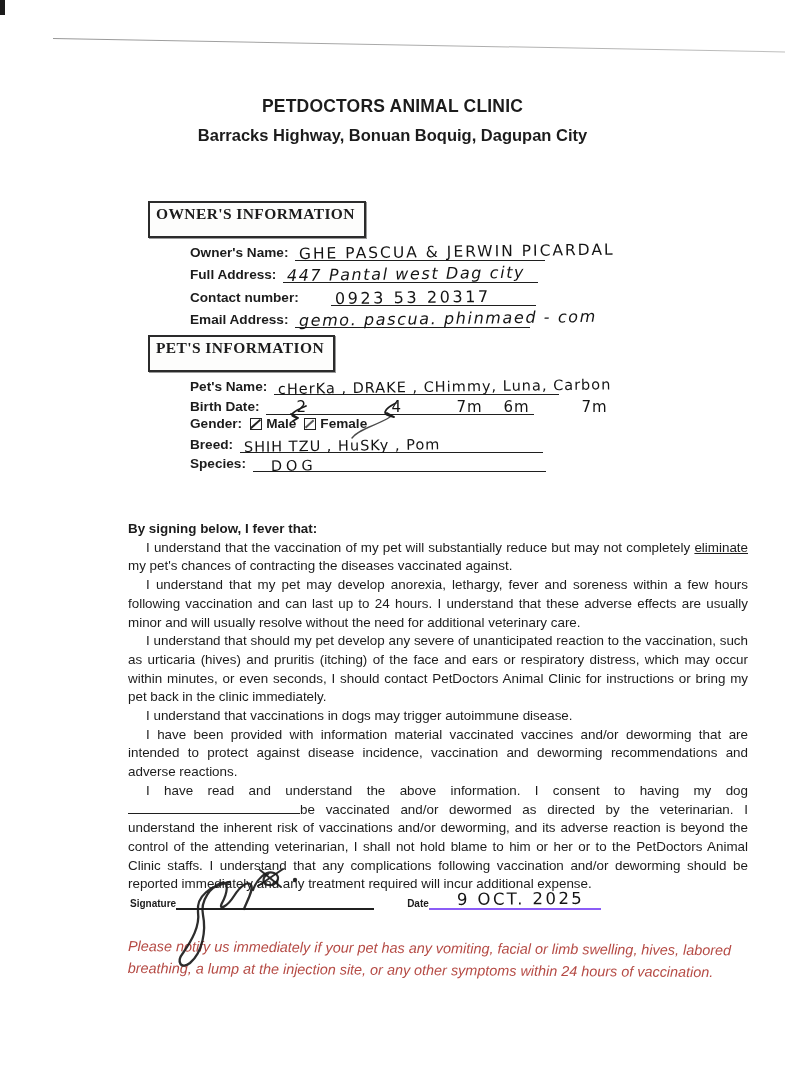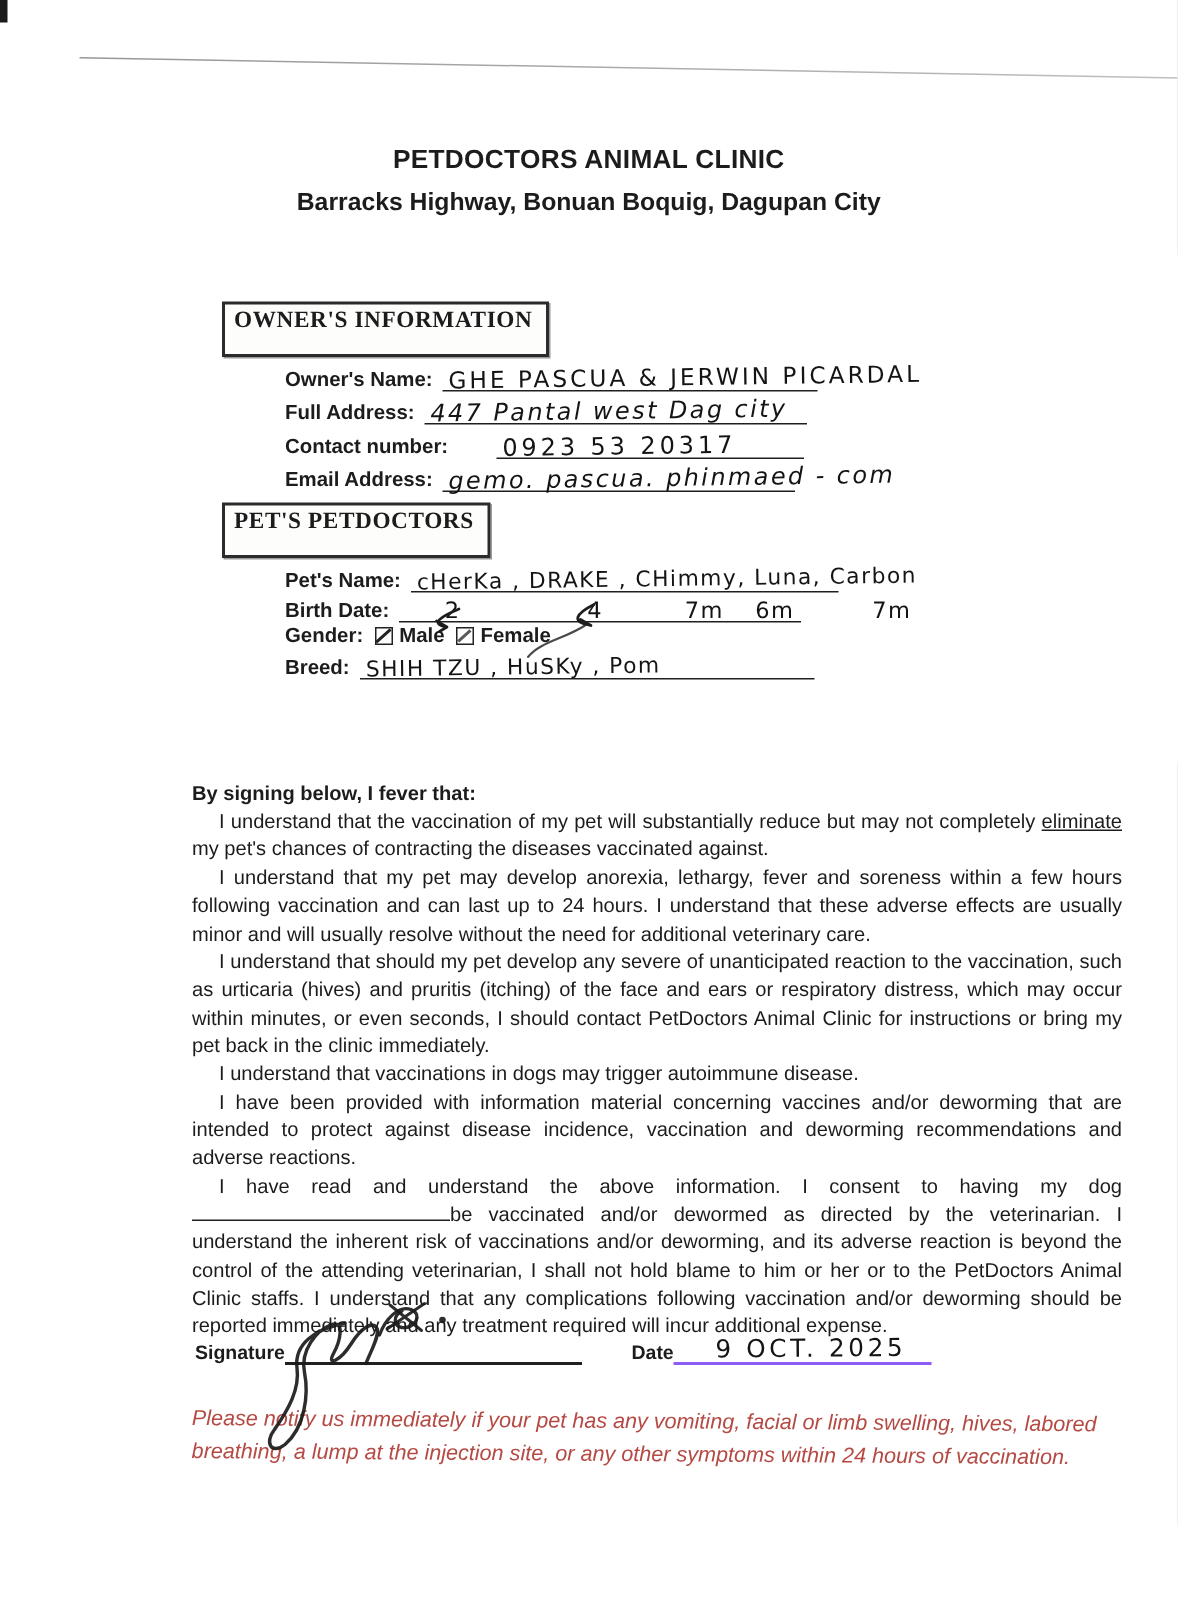--- a/index.html
+++ b/index.html
@@ -57,21 +57,21 @@
   
   .bodytext{position:absolute;left:128px;top:520px;width:620px;
     font-size:13.4px;line-height:18.7px;text-align:justify;}
   .bodytext p{margin:0;}
   .affirm-heading{font-weight:bold;}
   .para{text-indent:18px;}
   .und-word{text-decoration:underline;}
   .blankline{display:inline-block;width:172px;border-bottom:1.4px solid #1f1f1f;height:12px;vertical-align:baseline;}
   
   .sig-row{position:absolute;left:130px;top:888px;display:flex;align-items:flex-end;}
-  .sig-label,.date-label{font-weight:bold;font-size:13px;padding-bottom:1px;}
+  .sig-label,.date-label{font-weight:bold;font-size:10px;padding-bottom:1px;}
   .sig-line{width:198px;border-bottom:2px solid #202020;height:20px;}
   .date-label{margin-left:33px;}
   .date-line{position:relative;width:172px;border-bottom:2px solid #8b5cf6;height:20px;}
   .date-hand{left:28px;bottom:-1px;font-size:16.5px;letter-spacing:2.4px;transform:rotate(-0.5deg);}
   
   .red-note{position:absolute;left:128px;top:936px;width:652px;
     font-style:italic;font-size:14.4px;line-height:21.5px;color:#b54a44;
     transform:rotate(0.4deg);transform-origin:left top;}
   
   .sig-svg{position:absolute;left:152px;top:858px;z-index:3;}
@@ -112,21 +112,21 @@
       </span>
     </div>
     <div class="frow">
       <span class="flabel">Email Address:</span>
       <span class="fline w-email">
         <span class="hand hand-cursive">gemo. pascua. phinmaed - com</span>
       </span>
     </div>
   </div>
 
-  <div class="section-box pet-box">PET'S PETDOCTORS</div>
+  <div class="section-box pet-box">PET'S INFORMATION</div>
 
   <div class="fields pet-fields">
     <div class="frow">
       <span class="flabel">Pet's Name:</span>
       <span class="fline w-petname">
         <span class="hand hand-pet">cHerKa , DRAKE , CHimmy, Luna, Carbon</span>
       </span>
     </div>
     <div class="frow">
       <span class="flabel">Birth Date:</span>
@@ -148,35 +148,41 @@
           <span class="cb-mark light"></span>
         </span>
       <span class="flabel">Female</span>
     </div>
     <div class="frow">
       <span class="flabel">Breed:</span>
       <span class="fline w-breed">
         <span class="hand hand-pet">SHIH TZU , HuSKy ,  Pom</span>
       </span>
     </div>
+    <div class="frow">
+      <span class="flabel">Species:</span>
+      <span class="fline w-species">
+        <span class="hand hand-pet hand-species" style="left:18px">DOG</span>
+      </span>
+    </div>
   </div>
 
   <svg class="bd-svg" width="200" height="50" viewBox="0 0 200 50">
     <path d="M38 8 C 26 13, 18 18, 30 20 M 30 20 l -7 -4 M 30 20 l -5 3" fill="none" stroke="#1d1d1d" stroke-width="1.8" stroke-linecap="round"></path>
     <path d="M128 5 C 116 11, 112 17, 126 19 M 126 19 l -7 -4" fill="none" stroke="#1d1d1d" stroke-width="1.8" stroke-linecap="round"></path>
     <path d="M122 19 C 108 28, 92 30, 84 40" fill="none" stroke="#1d1d1d" stroke-width="1.4" stroke-linecap="round" opacity=".8"></path>
   </svg>
 
   <div class="bodytext">
     <p class="affirm-heading">By signing below, I fever that:</p>
     <p class="para"><span>I understand that the vaccination of my pet will substantially reduce but may not completely </span><span class="und-word">eliminate</span><span> my pet's chances of contracting the diseases vaccinated against.</span></p>
     <p class="para">I understand that my pet may develop anorexia, lethargy, fever and soreness within a few hours following vaccination and can last up to 24 hours. I understand that these adverse effects are usually minor and will usually resolve without the need for additional veterinary care.</p>
     <p class="para">I understand that should my pet develop any severe of unanticipated reaction to the vaccination, such as urticaria (hives) and pruritis (itching) of the face and ears or respiratory distress, which may occur within minutes, or even seconds, I should contact PetDoctors Animal Clinic for instructions or bring my pet back in the clinic immediately.</p>
     <p class="para">I understand that vaccinations in dogs may trigger autoimmune disease.</p>
-    <p class="para">I have been provided with information material concerning vaccines and/or deworming that are intended to protect against disease incidence, vaccination and deworming recommendations and adverse reactions.</p>
+    <p class="para">I have been provided with information material vaccinated vaccines and/or deworming that are intended to protect against disease incidence, vaccination and deworming recommendations and adverse reactions.</p>
     <p class="para"><span>I have read and understand the above information. I consent to having my dog </span><span class="blankline"></span><span>be vaccinated and/or dewormed as directed by the veterinarian. I understand the inherent risk of vaccinations and/or deworming, and its adverse reaction is beyond the control of the attending veterinarian, I shall not hold blame to him or her or to the PetDoctors Animal Clinic staffs. I understand that any complications following vaccination and/or deworming should be reported immediately and any treatment required will incur additional expense.</span></p>
   </div>
 
   <div class="sig-row">
     <span class="sig-label">Signature</span>
     <span class="sig-line"></span>
     <span class="date-label">Date</span>
     <span class="date-line">
       <span class="hand date-hand">9 OCT. 2025</span>
     </span>

